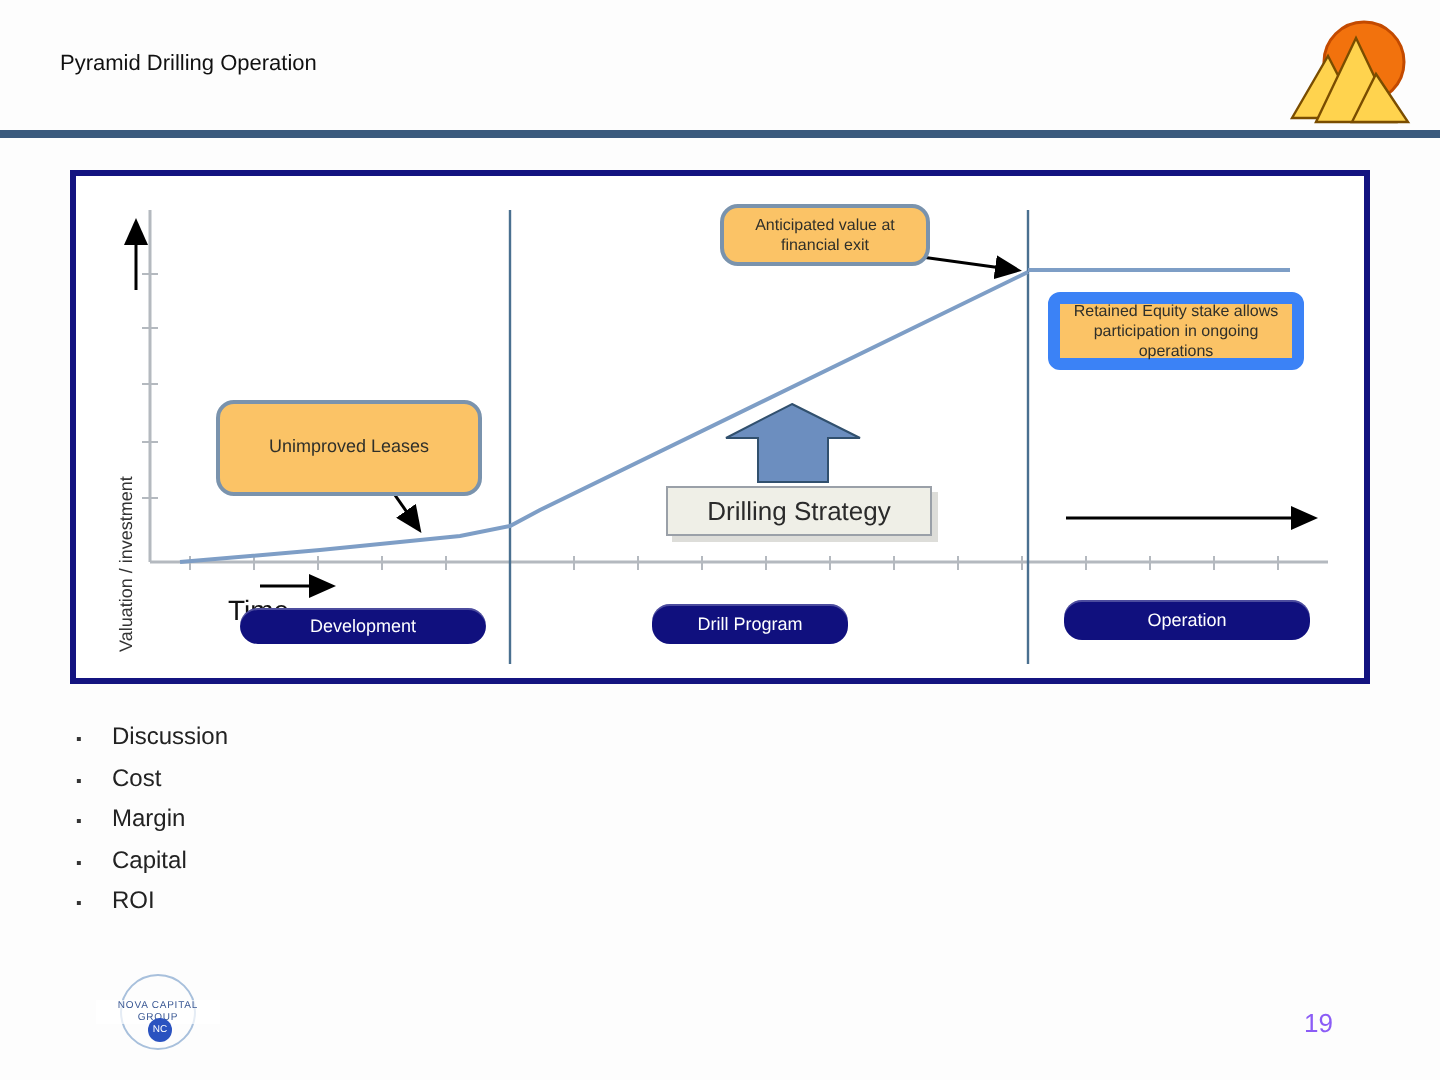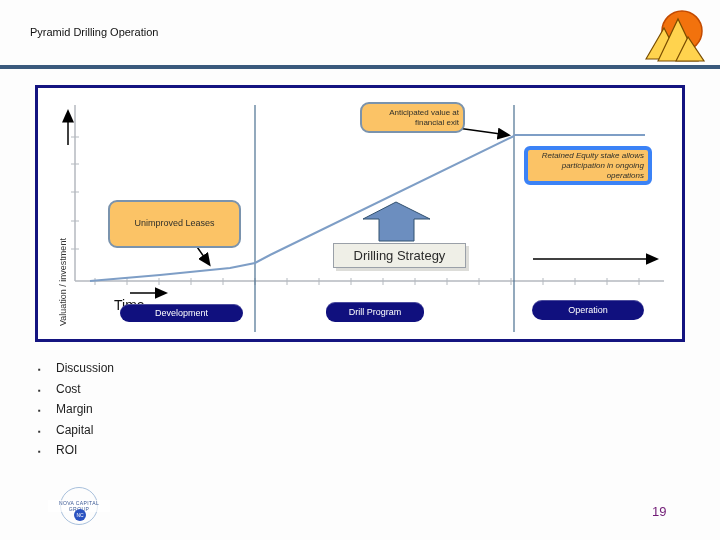--- a/index.html
+++ b/index.html
@@ -17,52 +17,52 @@
   .panel { position:absolute; left:35px; top:85px; width:650px; height:257px;
            border:3px solid #141480; background:#fff; }
   .panel-inner { position:absolute; inset:0; }
   .chart-svg { position:absolute; left:0; top:0; }
 
   .ylabel { position:absolute; left:20px; top:238px; transform:rotate(-90deg);
             transform-origin:0 0; font-size:9px; color:#333; white-space:nowrap; width:160px; }
   .xlabel { position:absolute; left:76px; top:197px; font-size:14px; color:#111;margin-top:12px; }
 
   .callout { position:absolute; background:#fbc366; border:2px solid #7a93ad; border-radius:9px;
-             color:#30302a; text-align:right; display:flex; align-items:center; justify-content:center;
+             color:#30302a; text-align:center; display:flex; align-items:center; justify-content:center;
              line-height:1.25; padding:2px 4px; }
-  .callout.soft { border:4px solid #3b82f6; border-radius:6px;font-style:italic; }
+  .callout.soft { border:6px solid #3b82f6; border-radius:6px; }
   .co-anticipated { left:322px; top:14px;  width:105px; height:31px; font-size:8px; }
   .co-retained    { left:486px; top:58px;  width:128px; height:39px; font-size:8px; }
   .co-unimproved  { left:70px;  top:112px; width:133px; height:48px; font-size:9px; }
 
   .capital-box { position:absolute; left:295px; top:155px; width:133px; height:25px;
                  background:#efefe7; border:1px solid #9aa0a8; box-shadow:3px 3px 0 rgba(180,180,170,.45);
                  display:flex; align-items:center; justify-content:center; font-size:13px; color:#2a2a2a; }
 
   .phase-btn { position:absolute; background:#10107e; border-radius:9px; color:#fff;
                display:flex; align-items:center; justify-content:center; font-size:9px;
                box-shadow:inset 0 1px 0 rgba(255,255,255,.25); }
   .ph-dev  { left:82px;  top:216px; width:123px; height:18px; }
   .ph-drill{ left:288px; top:214px; width:98px; height:20px; }
-  .ph-op   { left:494px; top:212px; width:112px; height:20px;border-radius:10px; }
+  .ph-op   { left:494px; top:212px; width:123px; height:20px; }
 
   
   .bullets { position:absolute; left:38px; top:361px; list-style:none; }
   .bullets li { display:flex; align-items:baseline; height:20.5px; font-size:12px; color:#222; }
   .bullets .bl { width:18px; font-size:8px; color:#333; }
 
   
   .flogo { position:absolute; left:48px; top:485px; width:62px; height:46px; }
   .flogo .ring { position:absolute; left:12px; top:2px; width:38px; height:38px;
                  border:1px solid #a8c0dc; border-radius:50%; }
   .flogo .ltxt { position:absolute; left:0; top:15px; width:62px; text-align:center;
                  font-size:5px; letter-spacing:.4px; color:#3a5894; background:rgba(255,255,255,.7); }
   .flogo .badge { position:absolute; left:26px; top:24px; width:12px; height:12px; border-radius:50%;
                   background:#2a52c0; color:#fff; font-size:5px; display:flex; align-items:center; justify-content:center; }
-  .pagenum { position:absolute; left:652px; top:504px; font-size:13px; color:#701a75; }
+  .pagenum { position:absolute; left:652px; top:504px; font-size:13px; color:#8b5cf6; }
 </style>
 </head>
 <body>
 
 <div class="slide">
 
   <div class="kicker">Pyramid Drilling Operation</div>
   <div class="hrule"></div>
 
   <svg class="logo" viewBox="0 0 74 60">

